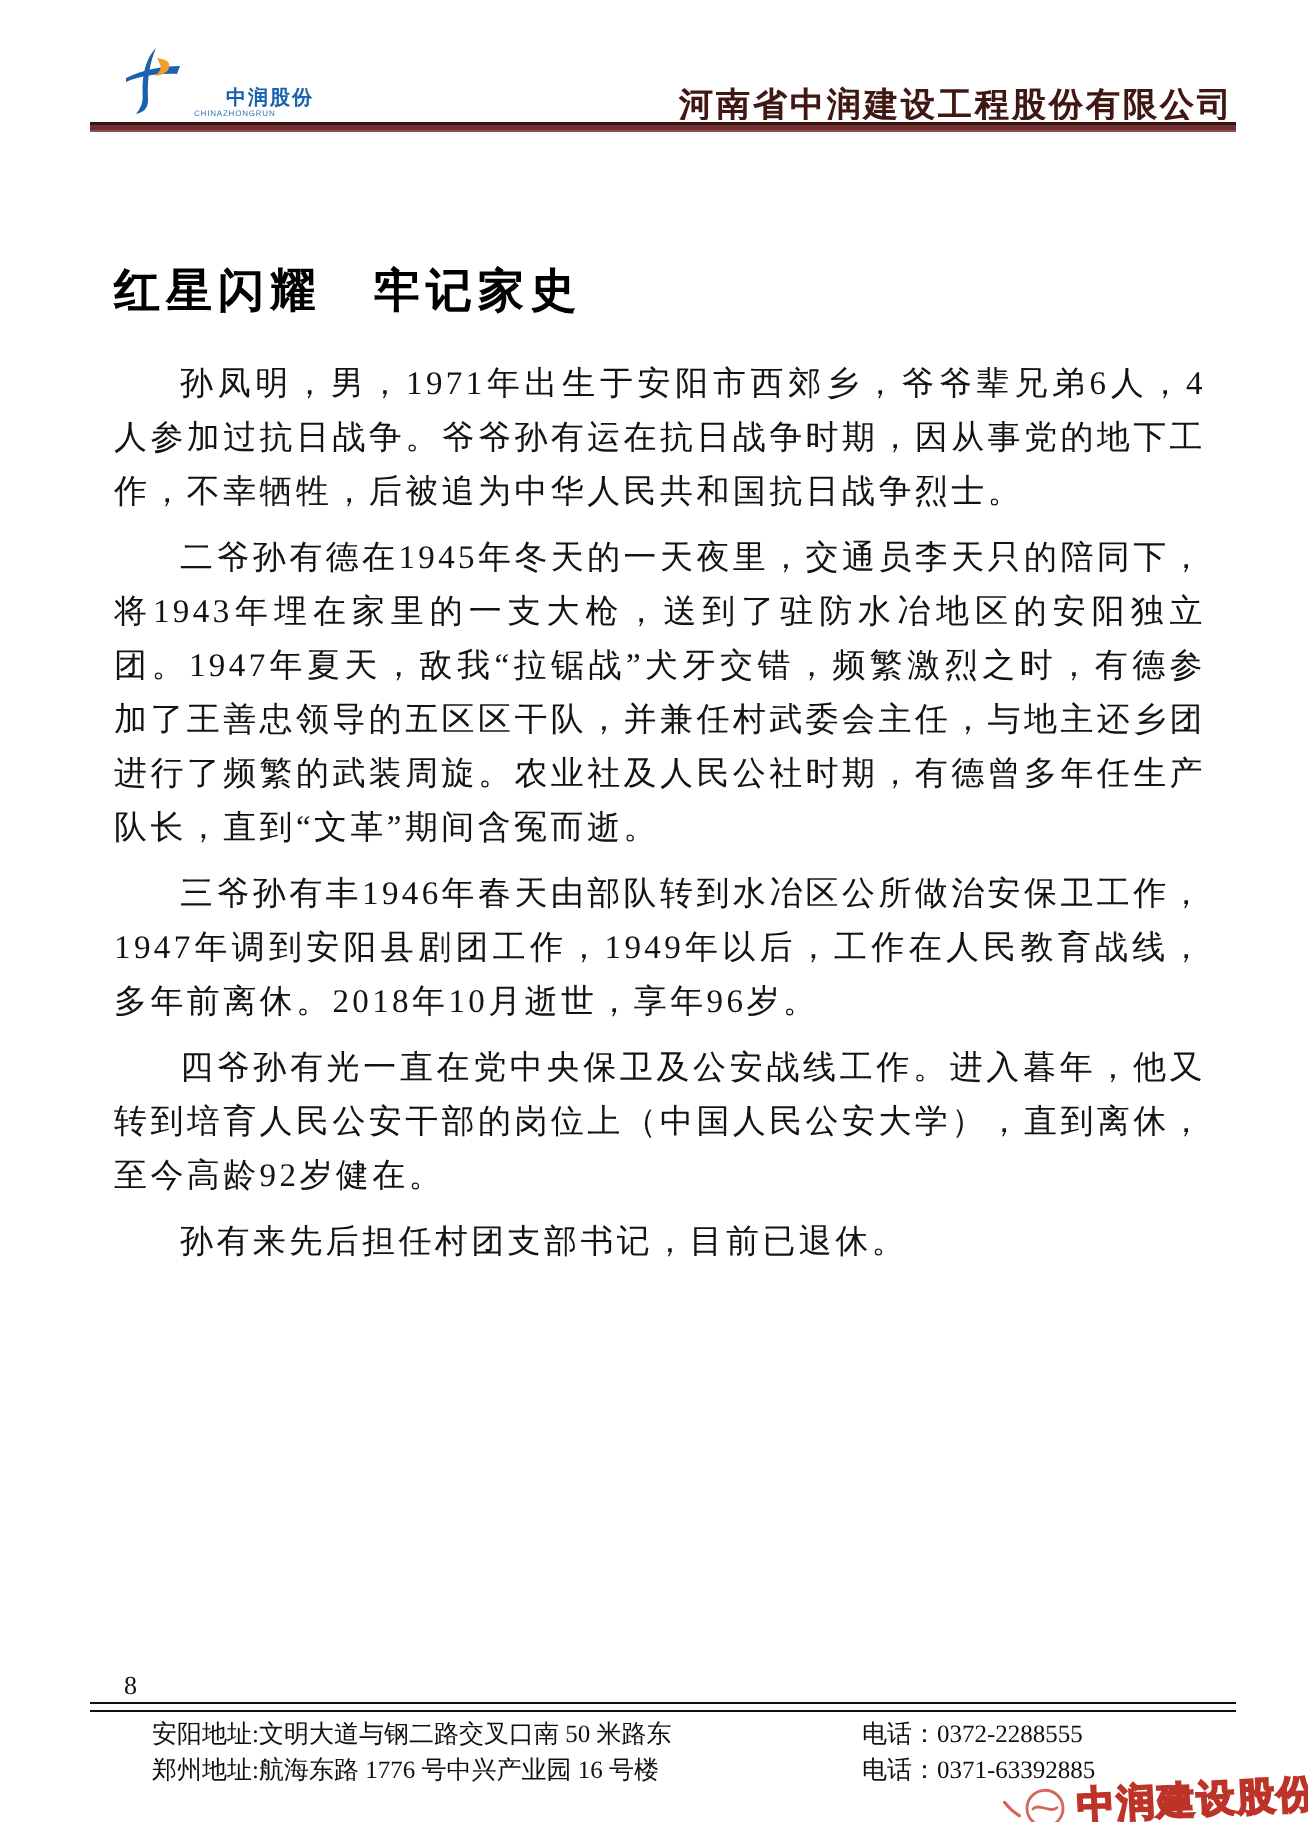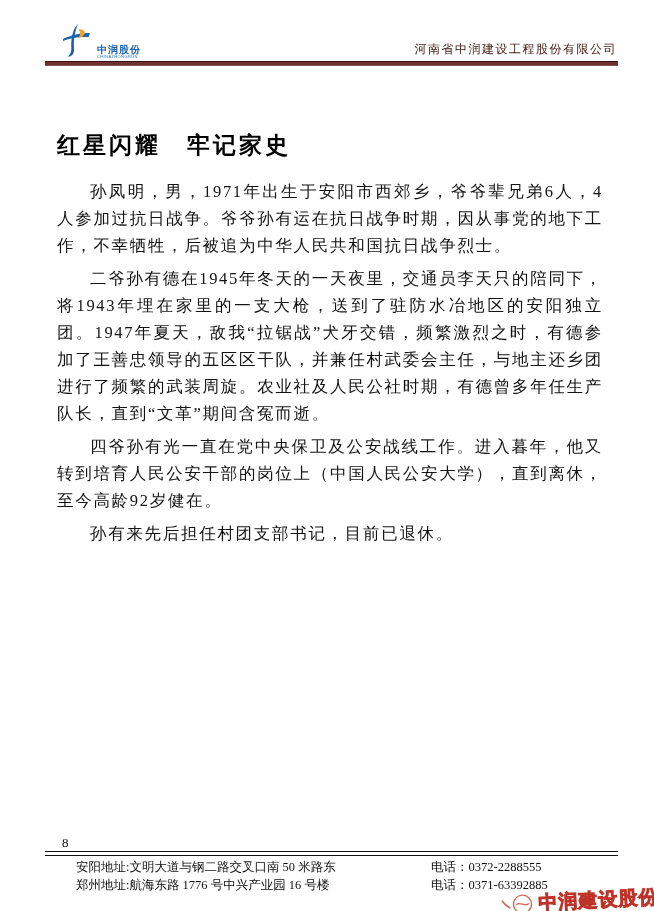--- a/index.html
+++ b/index.html
@@ -6,25 +6,25 @@
   .page {
     position:relative; width:654px; height:911px; background:#ffffff;
     overflow:hidden; font-family:"Liberation Serif","DejaVu Serif",serif;
     color:#111;
   }
 
   
   .logo { position:absolute; top:23px; left:59px; display:flex; align-items:flex-end; gap:2px; }
   .logo-mark { width:36px; height:37px; display:block; }
   .logo-text-block { display:flex; flex-direction:column; line-height:1.1; padding-bottom:1px; }
-  .logo-name { font-family:"Liberation Sans","DejaVu Sans",sans-serif; font-size:10px; font-weight:bold; color:#1a62ae; letter-spacing:1px; }
+  .logo-name { font-family:"Liberation Sans","DejaVu Sans",sans-serif; font-size:10px; font-weight:bold; color:#1a62ae; letter-spacing:1px;margin-left:16px; }
   .logo-sub { font-family:"Liberation Sans","DejaVu Sans",sans-serif; font-size:4px; color:#2a72b8; letter-spacing:0.4px; }
   .company-name {
     position:absolute; top:41px; right:37px;
-    font-size:12px; font-weight:normal; color:#3f1713; letter-spacing:1.5px;
+    font-size:17px; font-weight:bold; color:#3f1713; letter-spacing:1.5px;
   }
   .header-rule {
     position:absolute; top:60px; left:45px; width:573px; height:6px;
     background:linear-gradient(180deg,
       #ffffff 0px, #ffffff 1px,
       #391212 1px, #391212 2.5px,
       #6e3030 2.5px, #6e3030 5px,
       #8a5252 5px, #8a5252 6px);
   }
 
@@ -81,20 +81,21 @@
       <span class="logo-sub">CHINAZHONGRUN</span>
     </div>
   </div>
   <div class="company-name">河南省中润建设工程股份有限公司</div>
   <div class="header-rule"></div>
 
   <div class="article">
     <h1 class="article-title">红星闪耀　牢记家史</h1>
     <p class="body-para">孙凤明，男，1971年出生于安阳市西郊乡，爷爷辈兄弟6人，4人参加过抗日战争。爷爷孙有运在抗日战争时期，因从事党的地下工作，不幸牺牲，后被追为中华人民共和国抗日战争烈士。</p>
     <p class="body-para">二爷孙有德在1945年冬天的一天夜里，交通员李天只的陪同下，将1943年埋在家里的一支大枪，送到了驻防水冶地区的安阳独立团。1947年夏天，敌我“拉锯战”犬牙交错，频繁激烈之时，有德参加了王善忠领导的五区区干队，并兼任村武委会主任，与地主还乡团进行了频繁的武装周旋。农业社及人民公社时期，有德曾多年任生产队长，直到“文革”期间含冤而逝。</p>
+    <p class="body-para">三爷孙有丰1946年春天由部队转到水冶区公所做治安保卫工作，1947年调到安阳县剧团工作，1949年以后，工作在人民教育战线，多年前离休。2018年10月逝世，享年96岁。</p>
     <p class="body-para">四爷孙有光一直在党中央保卫及公安战线工作。进入暮年，他又转到培育人民公安干部的岗位上（中国人民公安大学），直到离休，至今高龄92岁健在。</p>
     <p class="body-para">孙有来先后担任村团支部书记，目前已退休。</p>
   </div>
 
   <div class="page-number">8</div>
   <div class="footer-rule"></div>
 
   <div class="footer-rows">
     <div class="footer-row">
       <span class="footer-address">安阳地址:文明大道与钢二路交叉口南 50 米路东</span>

